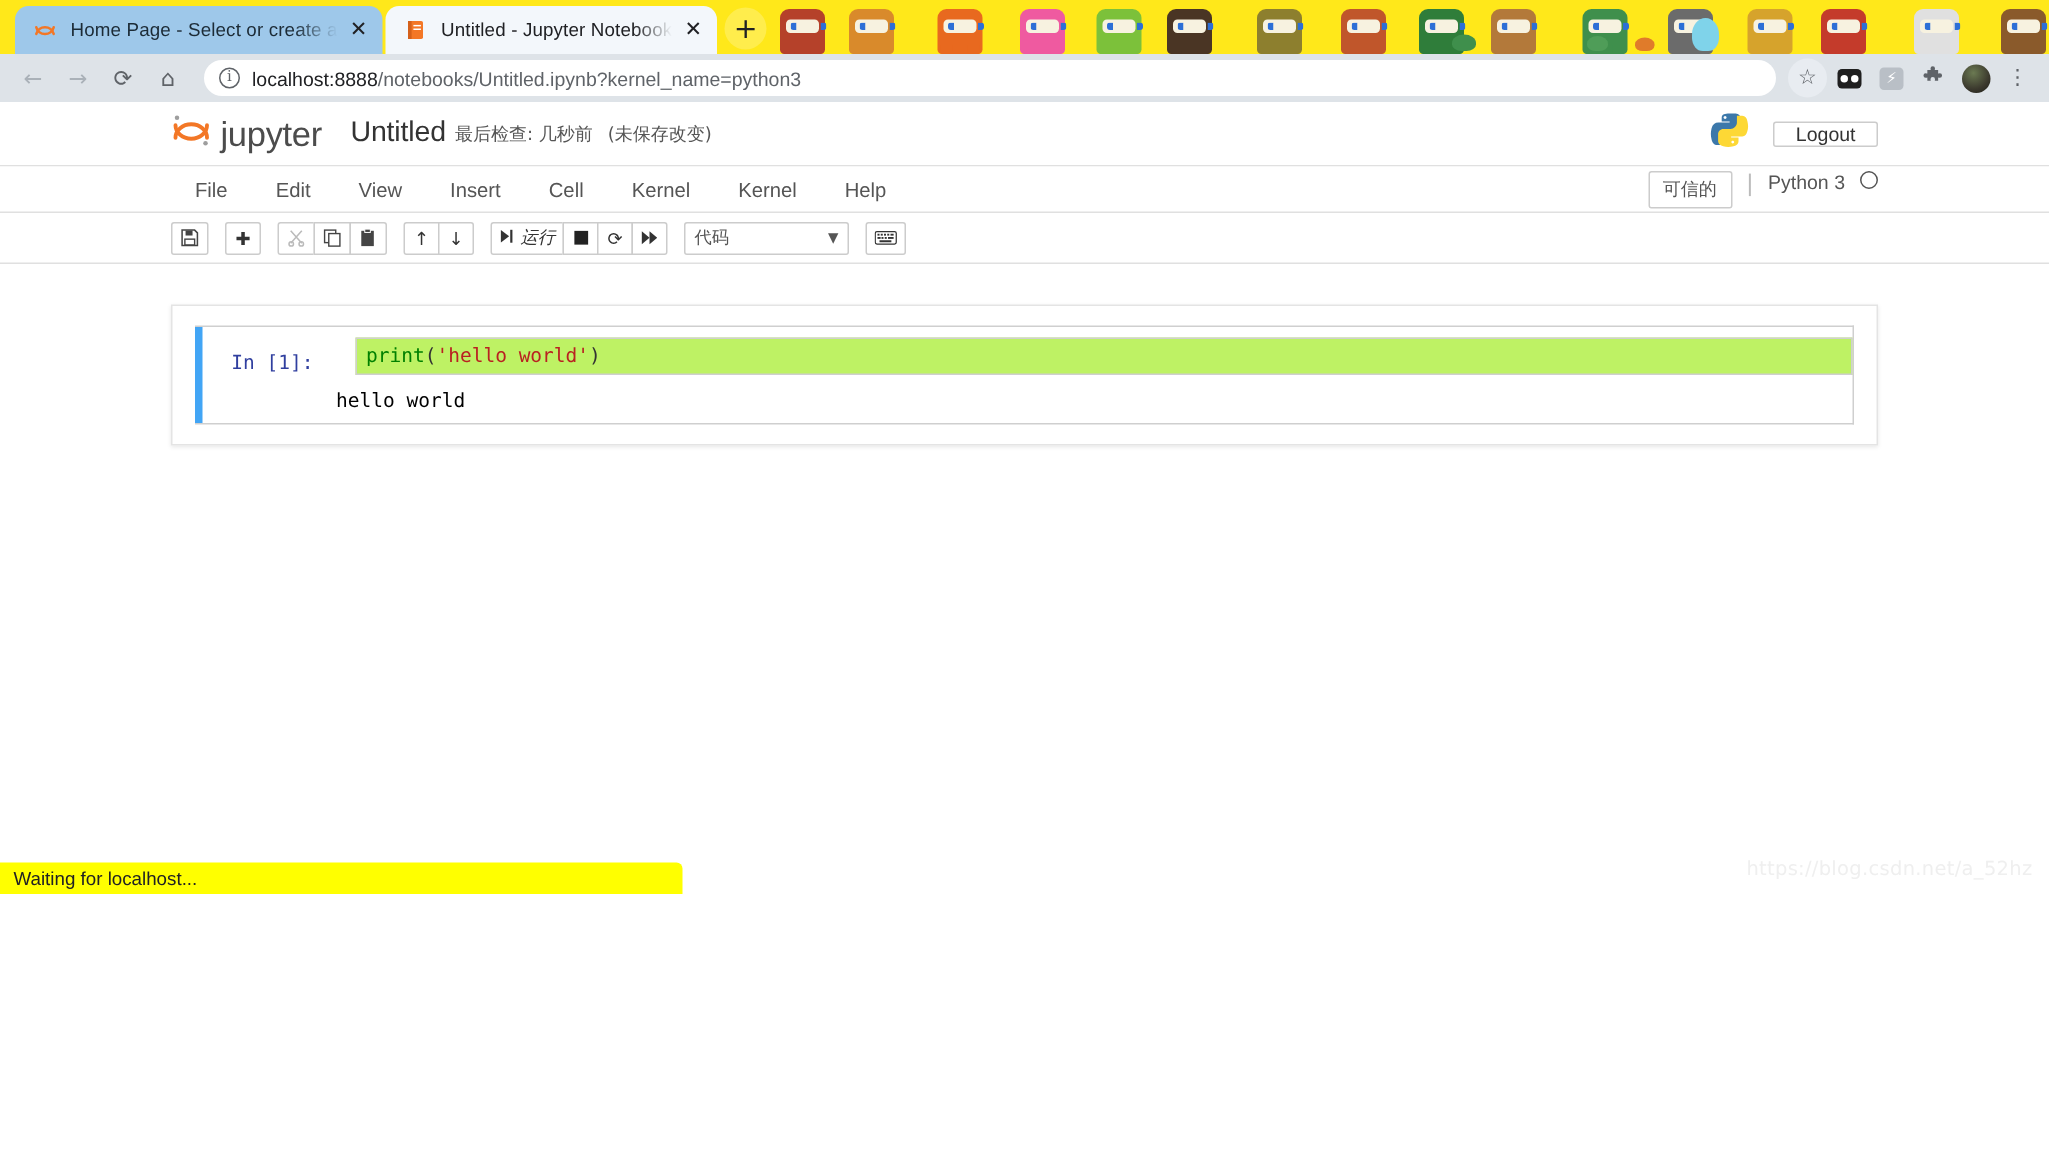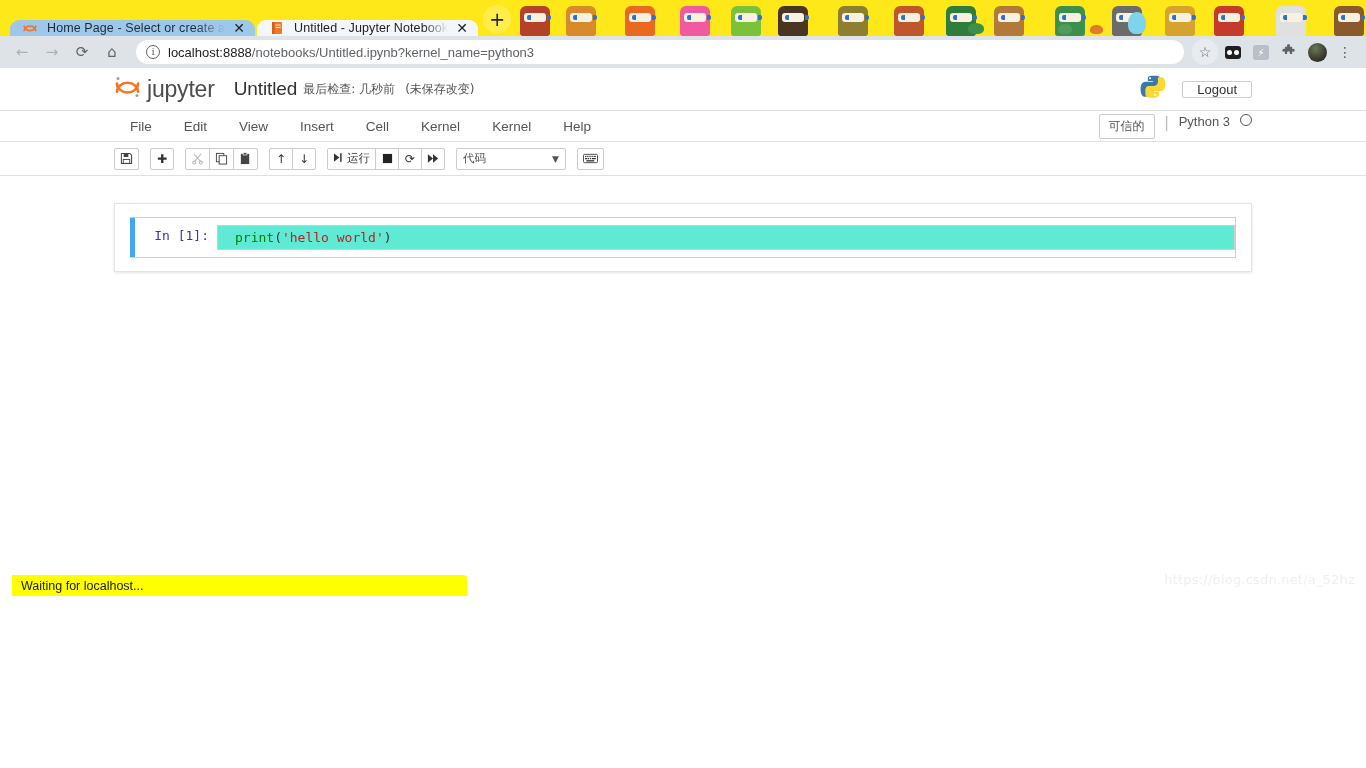--- a/index.html
+++ b/index.html
@@ -58,21 +58,21 @@
     box-shadow: 18px 0 0 0 currentColor;
   }
   .blob {
     position: absolute;
     bottom: 2px;
     border-radius: 50% 50% 40% 40%;
   }
 
   .tab {
     position: relative;
-    height: 16px;
+    height: 32px;
     display: flex;
     align-items: center;
     padding: 0 8px 0 12px;
     border-radius: 9px 9px 0 0;
     font-size: 12.5px;
     color: #202124;
     max-width: 245px;
     min-width: 180px;
     z-index: 2;
   }
@@ -243,21 +243,21 @@
     display: flex; align-items: center; justify-content: center;
     font-size: 12px; color: #333;
     margin-left: -1px;
     padding: 0 5px;
     font-family: "DejaVu Sans", sans-serif;
   }
   .btn-group .tbtn:first-child { margin-left: 0; border-radius: 2px 0 0 2px; }
   .btn-group .tbtn:last-child { border-radius: 0 2px 2px 0; }
   .btn-group .tbtn:only-child { border-radius: 2px; }
   .tbtn.dim { color: #bbb; }
-  .run-label { font-size: 11.5px; margin-left: 3px; font-family: "DejaVu Sans", sans-serif; color: #333; }
+  .run-label { font-size: 11.5px; margin-left: 3px; font-family: "DejaVu Sans", sans-serif; color: #333; font-style: italic; }
   .cell-select {
     height: 22px; width: 110px;
     border: 1px solid #ccc; border-radius: 2px;
     background: #fff;
     display: flex; align-items: center;
     padding: 0 6px;
     font-size: 11.5px; color: #555;
     margin-right: 11px;
     font-family: "DejaVu Sans", sans-serif;
   }
@@ -273,35 +273,35 @@
   .cell {
     display: flex;
     margin: 0 15px;
     border: 1px solid #cfcfcf;
     border-left: none;
     position: relative;
     background: #fff;
   }
   .cell-bar { width: 5px; background: #42a5f5; flex: 0 0 5px; }
   .cell-body { flex: 1 1 auto; padding: 7px 0 7px 0; min-width: 0; }
-  .cell-row { display: flex; align-items: flex-start; }
+  .cell-row { display: flex; align-items: flex-end; gap: 20px; }
   .prompt {
     flex: 0 0 82px;
     text-align: right;
     padding: 3px 8px 0 0;
     font-family: "DejaVu Sans Mono", monospace;
     font-size: 13px;
     color: #303F9F;
     white-space: nowrap;
   }
   .code-input {
     flex: 1 1 auto;
     border: 1px solid #cfcfcf;
-    background: #5eead4;
-    padding: 3px 17px;
+    background: #bef264;
+    padding: 3px 6px;
     font-family: "DejaVu Sans Mono", monospace;
     font-size: 13px;
     line-height: 17px;
     margin-right: 0;
     min-width: 0;
   }
   .k-fn { color: #008000; }
   .k-str { color: #BA2121; }
   .k-pun { color: #333; }
   .out-row { display: flex; margin-top: 10px; }
@@ -317,21 +317,21 @@
   .watermark {
     position: absolute;
     right: 11px; bottom: 9px;
     font-size: 13px;
     color: #efefef;
     letter-spacing: .2px;
     font-family: "DejaVu Sans", sans-serif;
   }
   .statusbar {
     position: absolute;
-    left: 12px; bottom: 0;
+    left: 0; bottom: 0;
     height: 21px;
     min-width: 455px;
     background: #ffff00;
     border-top-right-radius: 4px;
     display: flex; align-items: center;
     padding-left: 9px;
     font-size: 12.5px;
     color: #202124;
   }
   .page-bg {
@@ -591,20 +591,24 @@
     <div class="nb-card">
       <div class="cell">
         <div class="cell-bar"></div>
         <div class="cell-body">
           <div class="cell-row">
             <div class="prompt">In  [1]:</div>
             <div class="code-input">
               <span class="k-fn">print</span><span class="k-pun">(</span><span class="k-str">'hello world'</span><span class="k-pun">)</span>
             </div>
           </div>
+          <div class="out-row">
+            <div class="out-spacer"></div>
+            <div class="out-text">hello world</div>
+          </div>
         </div>
       </div>
     </div>
   </div>
 
   <div class="watermark">https://blog.csdn.net/a_52hz</div>
   <div class="statusbar">Waiting for localhost...</div>
 </div>
 
 </body></html>

